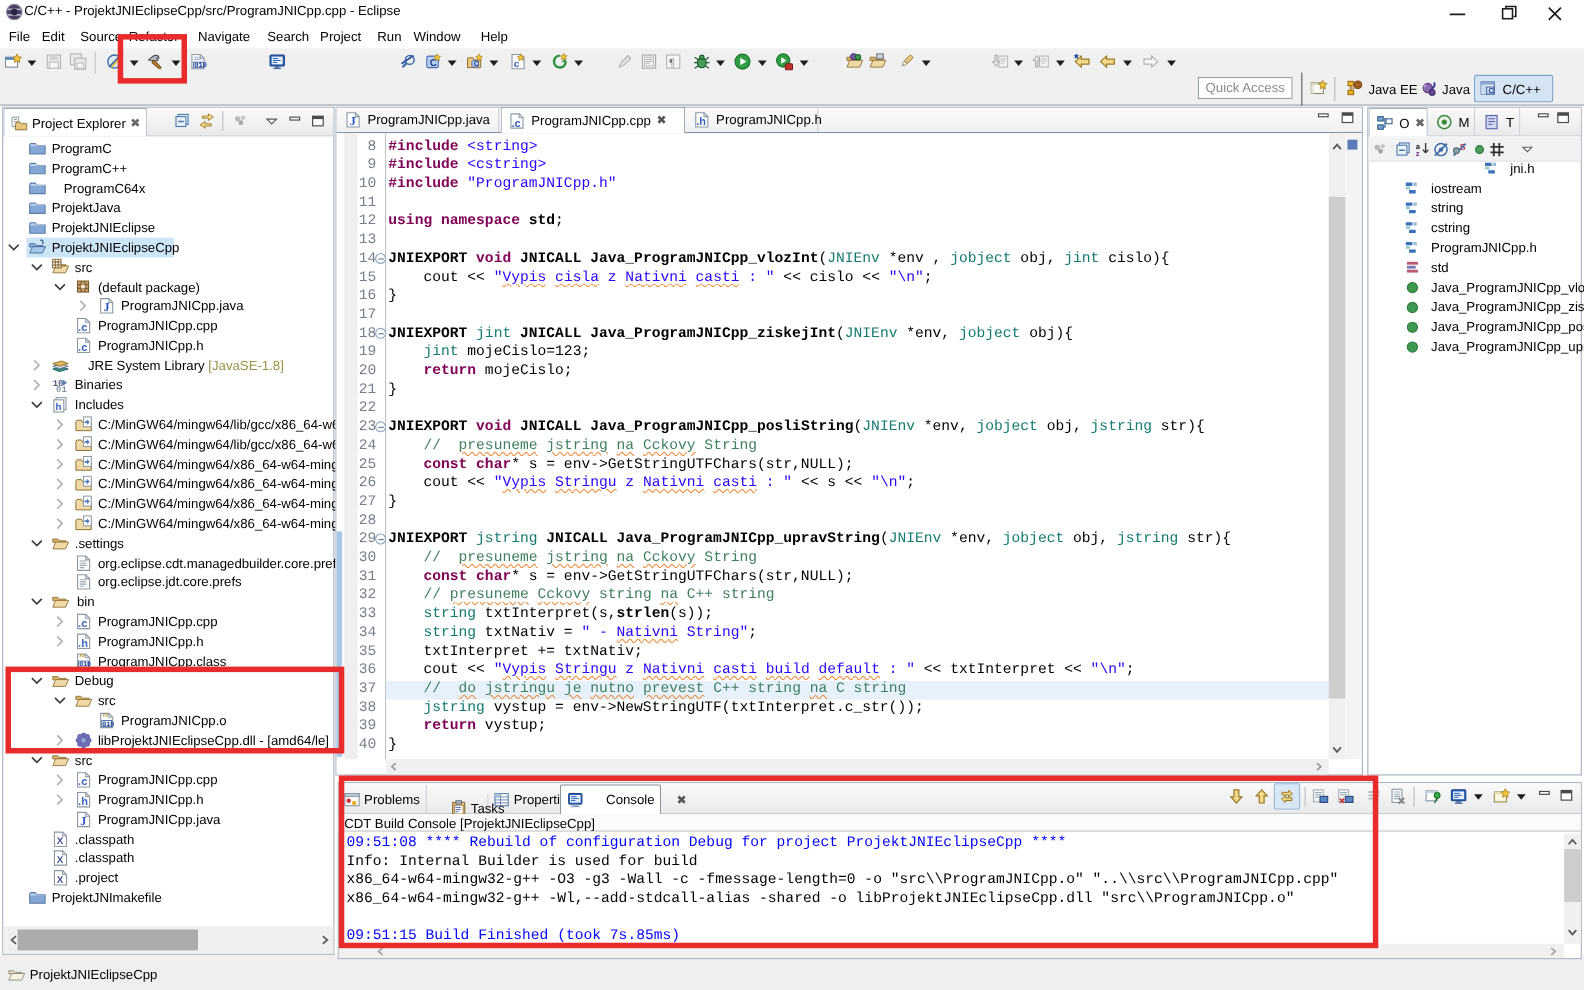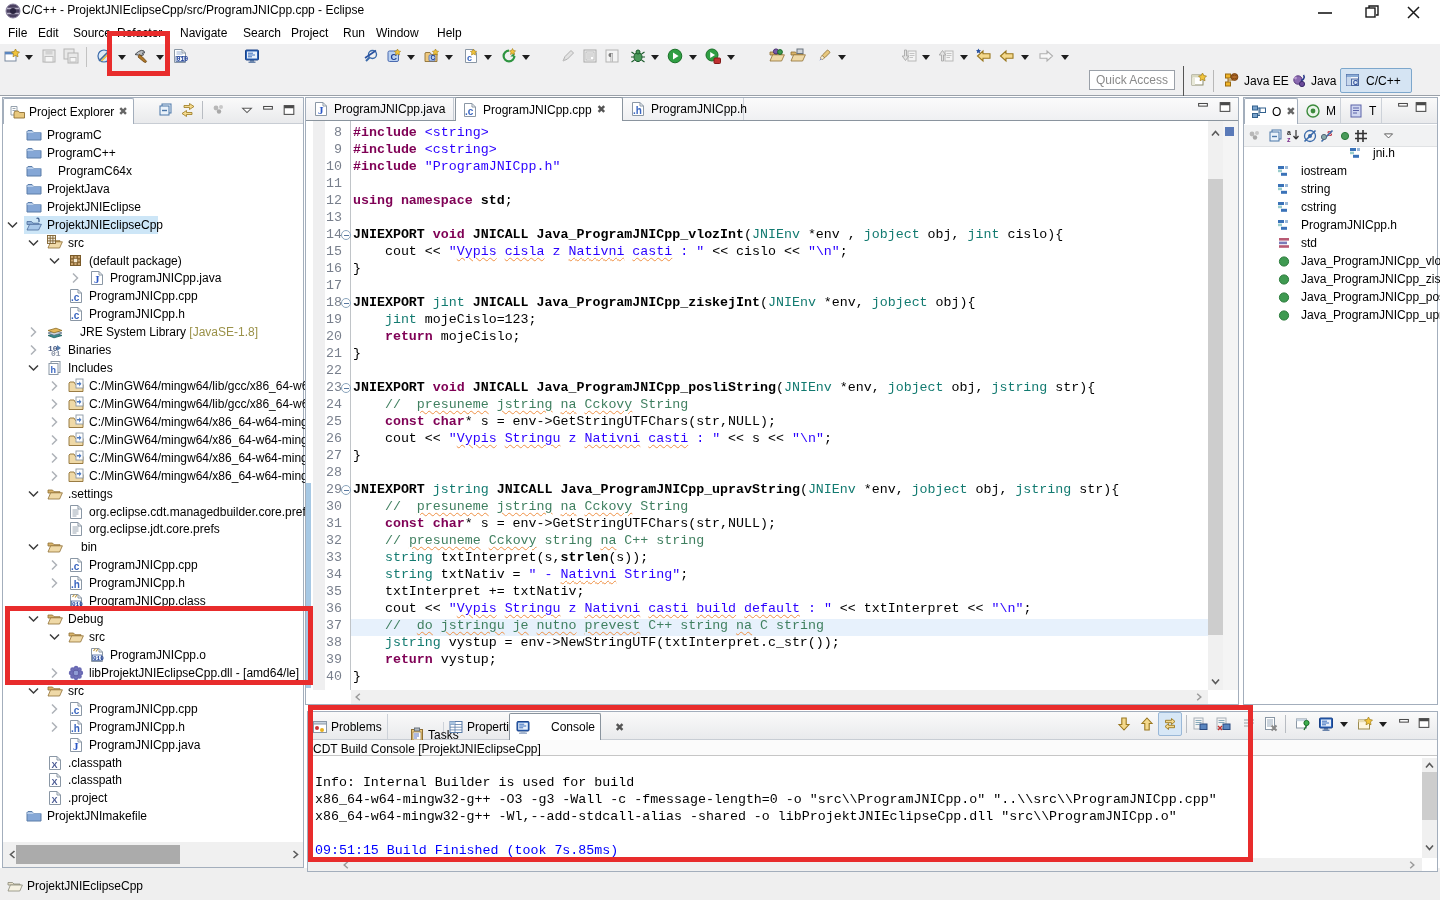--- a/index.html
+++ b/index.html
@@ -503,21 +503,21 @@
     <span style="margin-left:5px">org.eclipse.jdt.core.prefs</span>
   </div>
 <div class="row" style="left:26px;top:538px">
     <svg width="21" height="16" viewBox="0 0 21 16" style="flex:none">
       <path d="M3 5.5 L7.5 10 L12 5.5" fill="none" stroke="#3c3c3c" stroke-width="1.5"></path>
     </svg>
     <svg class="ic" width="16" height="16" viewBox="0 0 16 16">
       <path d="M1 4 L5.5 4 L7 5.7 L13 5.7 L13 7 L1 7 Z" fill="#d8b36a" stroke="#8f6f33" stroke-width="0.8"></path>
       <path d="M1 13 L3.6 6.8 L15.4 6.8 L12.6 13 Z" fill="#efd9a7" stroke="#8f6f33" stroke-width="0.8"></path>
     </svg>
-    <span style="margin-left:18px">bin</span>
+    <span style="margin-left:7px">bin</span>
   </div>
 <div class="row" style="left:47px;top:556px">
     <svg width="21" height="16" viewBox="0 0 21 16" style="flex:none">
       <path d="M5 3.5 L9.5 8 L5 12.5" fill="none" stroke="#aeb2b8" stroke-width="1.5"></path>
     </svg>
     <svg class="ic" width="16" height="16" viewBox="0 0 16 16">
       <path d="M2.5 1.5 L10 1.5 L13.5 5 L13.5 14.5 L2.5 14.5 Z" fill="#fff" stroke="#8a97a5" stroke-width="1"></path>
       <path d="M10 1.5 L10 5 L13.5 5" fill="none" stroke="#8a97a5" stroke-width="1"></path>
       <text x="3" y="13" font-size="10" font-weight="bold" fill="#3a66c0" font-family="Liberation Sans">.c</text>
     </svg>
@@ -1047,21 +1047,21 @@
 <div class="dd" style="left:1379px;top:722px"></div>
 <div class="abs" style="left:1397px;top:716px;width:14px;height:14px;z-index:1"><svg width="14" height="14" viewBox="0 0 16 16">
       <rect x="3" y="4" width="10" height="3" fill="#fff" stroke="#4a4a4a" stroke-width="1.2"></rect>
     </svg></div>
 <div class="abs" style="left:1417px;top:716px;width:14px;height:14px;z-index:1"><svg width="14" height="14" viewBox="0 0 16 16">
       <rect x="2.5" y="3" width="11" height="10" fill="#fff" stroke="#4a4a4a" stroke-width="1.2"></rect>
       <rect x="2.5" y="3" width="11" height="3" fill="#4a4a4a"></rect>
     </svg></div>
 <div class="abs" style="left:308px;top:740px;width:1129px;height:16px;background:#fbfbfb;border-bottom:1px solid #c6c6c6"></div>
 <div class="abs" style="left:313px;top:742px;">CDT Build Console [ProjektJNIEclipseCpp]</div>
-<div class="mono abs" style="left:315px;top:757px">
+<div class="mono abs" style="left:315px;top:757px"><span style="color:#0000ff">09:51:08 **** Rebuild of configuration Debug for project ProjektJNIEclipseCpp ****</span>
 Info: Internal Builder is used for build
 x86_64-w64-mingw32-g++ -O3 -g3 -Wall -c -fmessage-length=0 -o "src\\ProgramJNICpp.o" "..\\src\\ProgramJNICpp.cpp"
 x86_64-w64-mingw32-g++ -Wl,--add-stdcall-alias -shared -o libProjektJNIEclipseCpp.dll "src\\ProgramJNICpp.o"
 
 <span style="color:#0000ff">09:51:15 Build Finished (took 7s.85ms)</span></div>
 <div class="scrltrk" style="left:1422px;top:758px;width:15px;height:100px"></div>
 <svg class="abs" style="left:1424px;top:760px" width="11" height="11" viewBox="0 0 11 11">
     <path d="M2 7.5 L5.5 3.5 L9 7.5" fill="none" stroke="#5a5a5a" stroke-width="1.6"></path>
   </svg>
 <svg class="abs" style="left:1424px;top:842px" width="11" height="11" viewBox="0 0 11 11">

